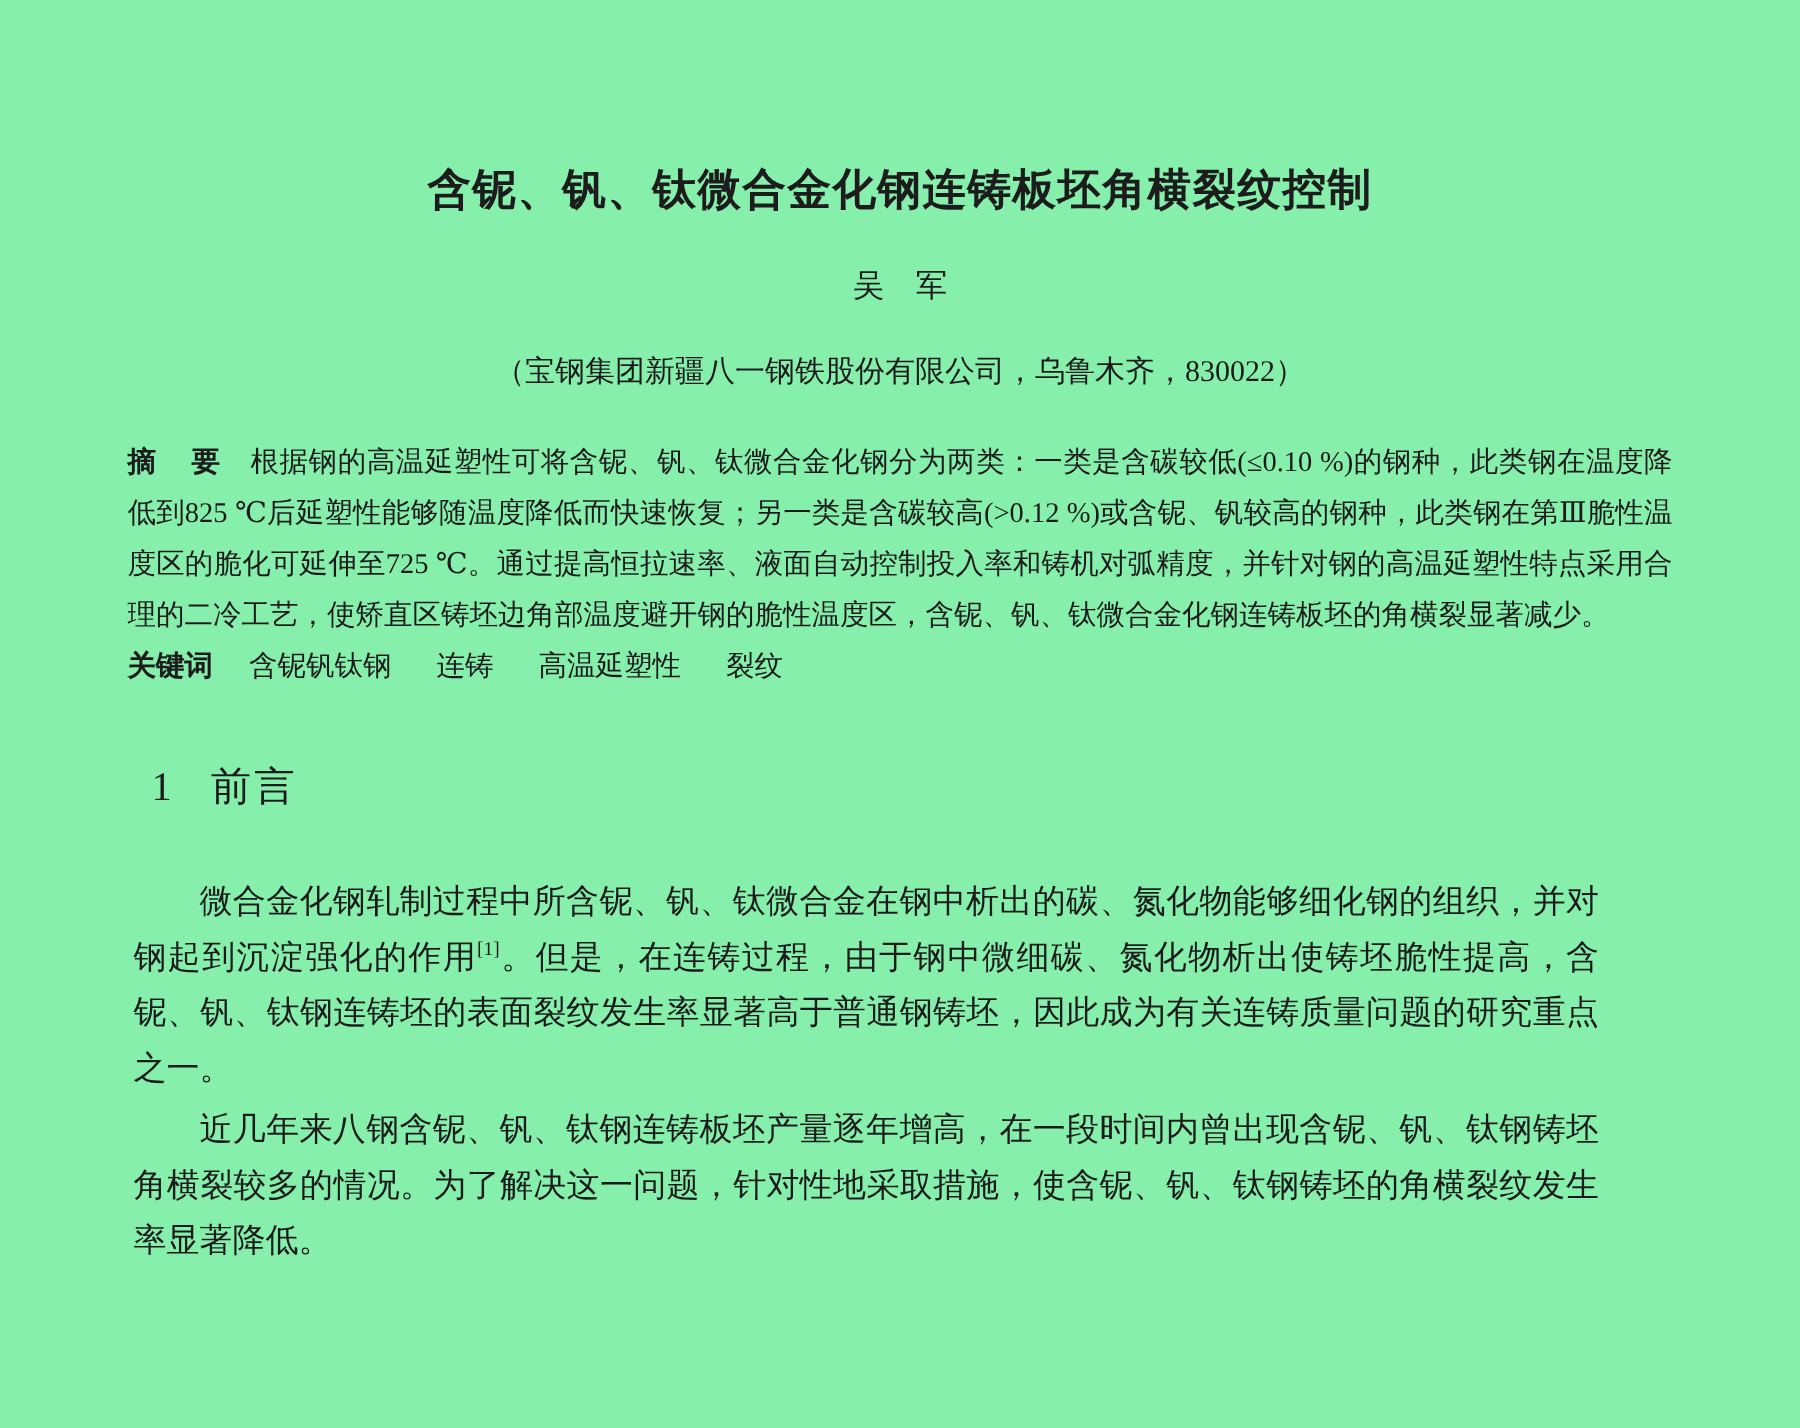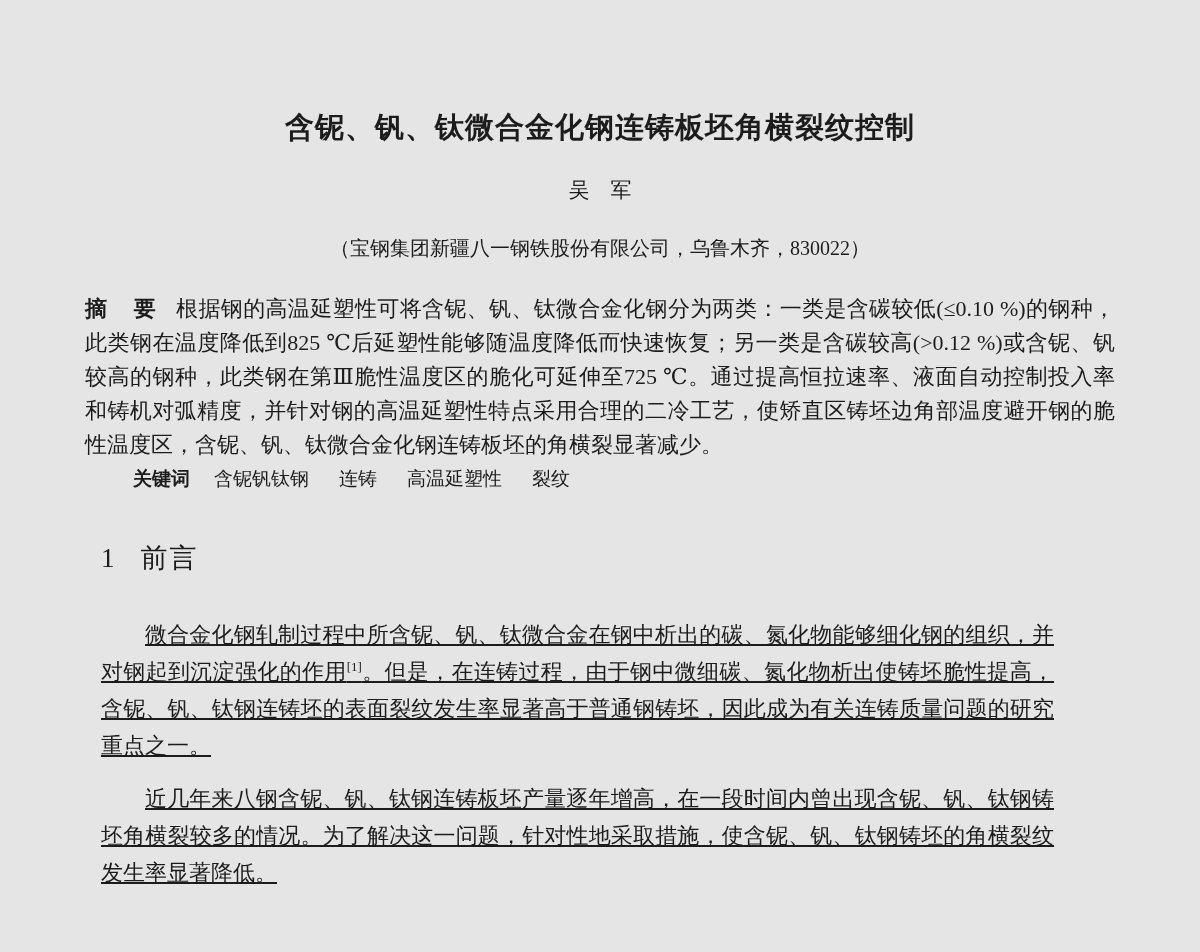--- a/index.html
+++ b/index.html
@@ -8,21 +8,21 @@
     height: 952px;
     background: #fdfdfd;
     font-family: "Liberation Serif", "DejaVu Serif", serif;
     color: #1c1c1c;
     overflow: hidden;
   }
   .page {
     position: relative;
     width: 1200px;
     height: 952px;
-    background: #e5e5e5;
+    background: #86efac;
   }
   .content {
     padding: 106px 85px 0 85px; 
   }
   .title {
     font-size: 29px;
     font-weight: bold;
     text-align: center;
     letter-spacing: 1px;
     line-height: 42px;
@@ -35,33 +35,32 @@
     margin-top: 28px;
   }
   .affiliation {
     font-size: 20px;
     text-align: center;
     line-height: 28px;
     margin-top: 30px;
   }
   .abstract {
     margin-top: 30px;
-    font-size: 22px;
+    font-size: 19px;
     line-height: 34px;
     text-align: justify;
   }
   .abstract-label {
     font-weight: bold;
     margin-right: 18px;
     letter-spacing: 2px;
   }
   .keywords {
     font-size: 19px;
     line-height: 34px;
-    margin-left: 48px;
   }
   .keywords-label {
     font-weight: bold;
     margin-right: 24px;
   }
   .keyword {
     margin-right: 30px;
   }
   .sec-heading {
     font-size: 27px;
@@ -77,22 +76,21 @@
   .sec-heading-1 { margin-top: 44px; }
   .sec-heading-2 { margin-top: 26px; }
   .body-text {
     margin-right: 45px; 
   }
   .body-para {
     font-size: 22px;
     line-height: 37px;
     text-align: justify;
     text-indent: 2em;
-    margin: 16px;
-    text-decoration: underline;
+    margin: 4px;
   }
   .body-text .body-para:first-child { margin-top: 40px; }
   sup {
     font-size: 13px;
     line-height: 0;
   }
 </style>
 </head>
 <body>
 

